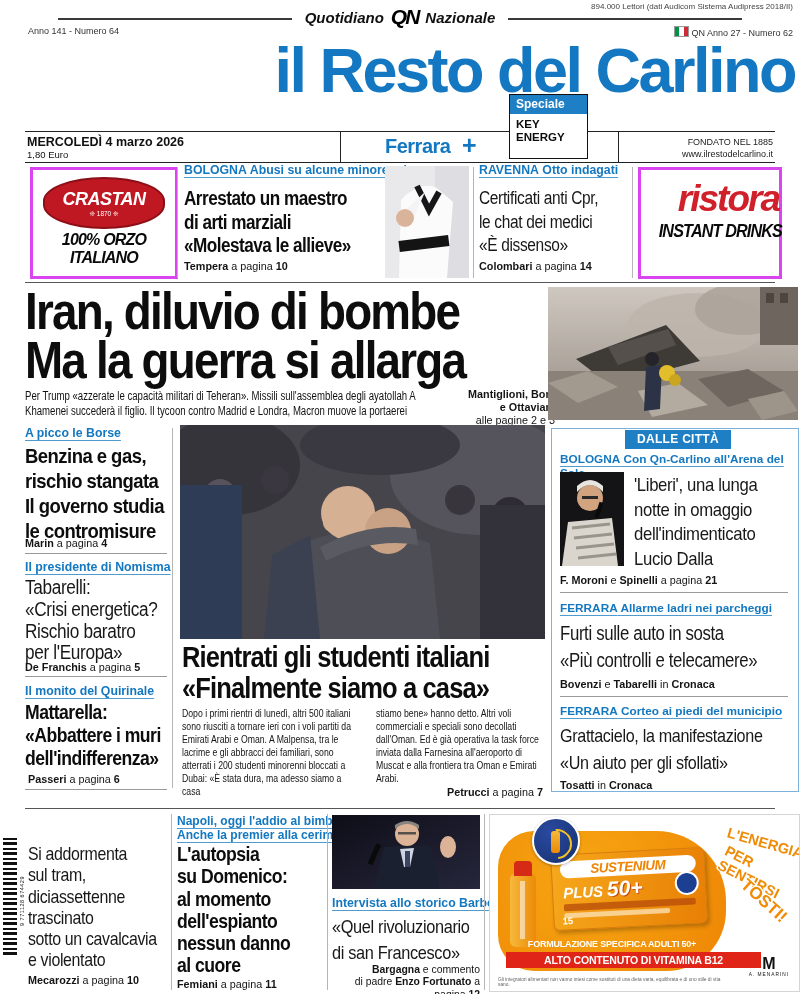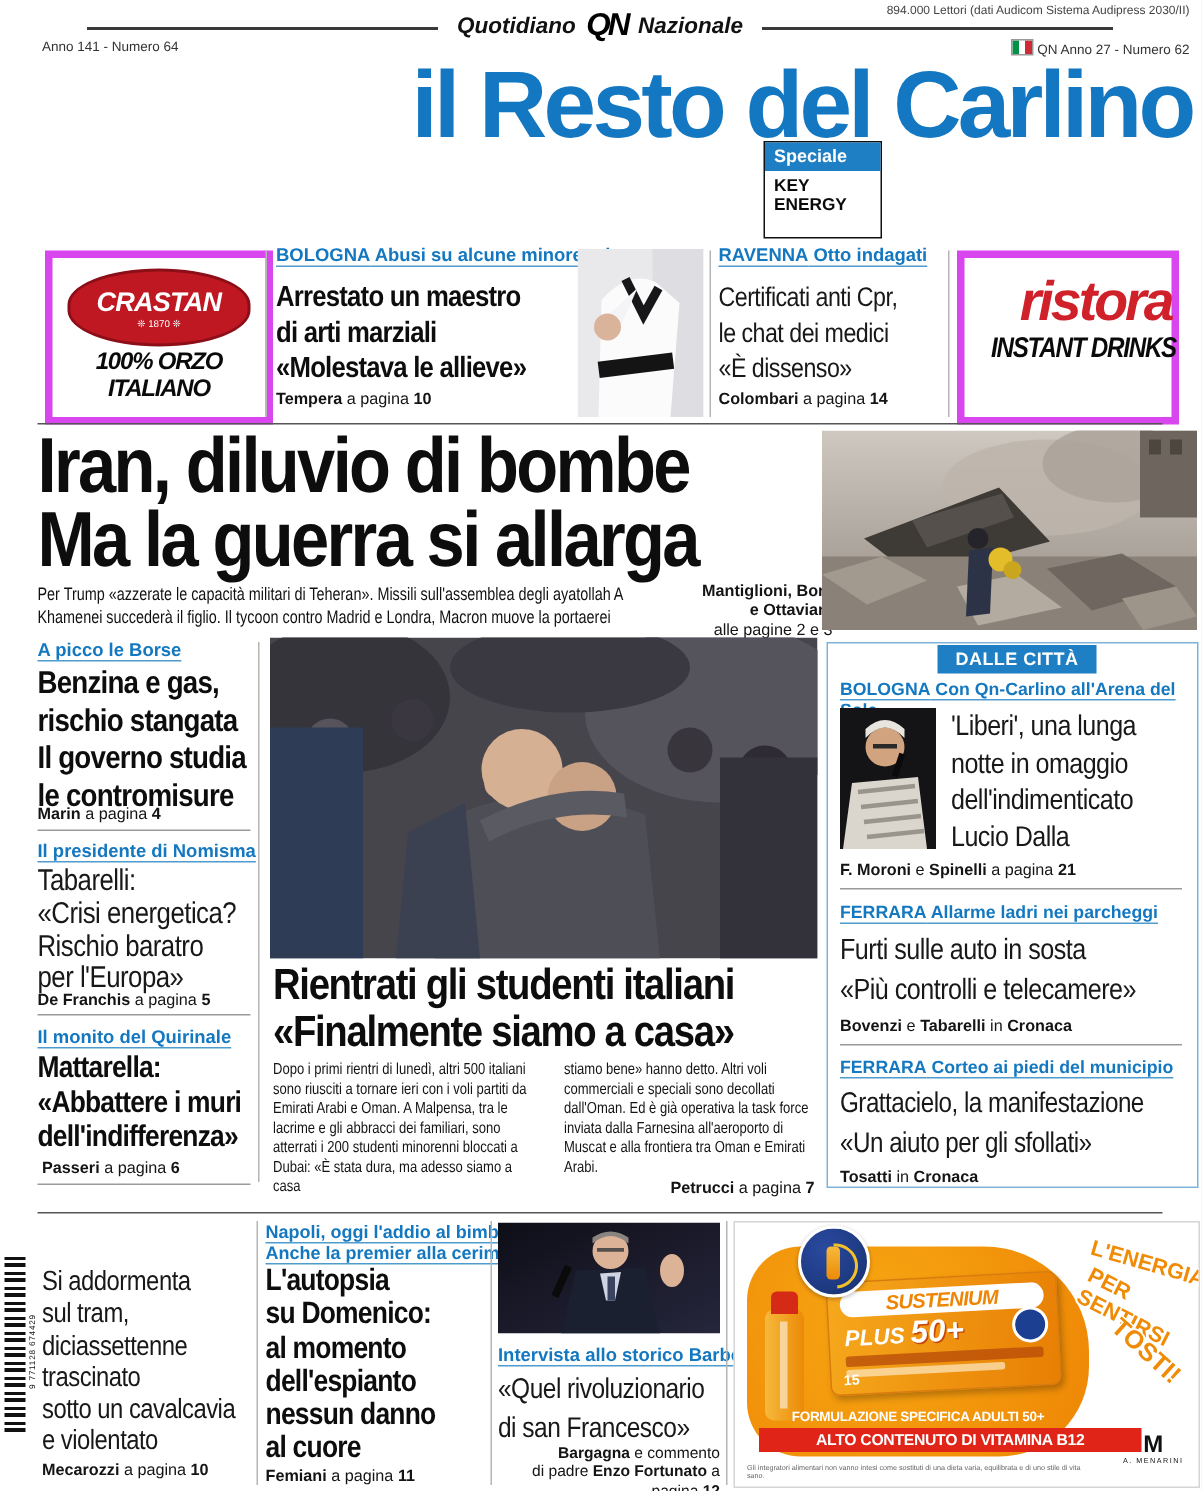--- a/index.html
+++ b/index.html
@@ -11,33 +11,33 @@
   .hl{font-weight:800;color:#0d0d0d;letter-spacing:-.6px;line-height:1.15}
   .hll{font-weight:400;color:#181818;letter-spacing:-.4px;line-height:1.15}
   .kicker{color:#1478c0;font-size:12.3px;font-weight:700;line-height:1.18;
           text-decoration:underline;text-decoration-thickness:1px;text-underline-offset:2.5px;text-decoration-color:#4f9bce}
   .kicker b{font-weight:800}
   .byline{font-size:10.8px;color:#141414;line-height:1.2}
   .byline b{font-weight:800}
   .vsep{position:absolute;width:1px;background:#b5b5b5}
   .hsep{position:absolute;height:1px;background:#9a9a9a}
   .smalltext{font-size:8px;color:#444}
-  .boxad{border:5px solid #d946ef;background:#fff}
+  .boxad{border:3px solid #d946ef;background:#fff}
   .photo svg{display:block;width:100%;height:100%}
   .masthead{font-weight:800;color:#1477c1;letter-spacing:-2.5px;text-align:right;font-size:63px}
   .qnlogo{font-weight:800;font-style:italic;font-size:21px;letter-spacing:-2px;color:#000}
   .flag{display:inline-block;width:13px;height:9px;border:1px solid #999;vertical-align:-1px;
         background:linear-gradient(90deg,#009246 0 33%,#fff 33% 66%,#ce2b37 66% 100%)}
 </style>
 </head>
 <body>
 
 <div class="page">
 
-  <div class="abs smalltext" style="top:2px;right:8px">894.000 Lettori  (dati Audicom Sistema Audipress 2030/II)</div>
+  <div class="abs smalltext" style="top:2px;right:8px">894.000 Lettori  (dati Audicom Sistema Audipress 2018/II)</div>
   <div class="abs" style="left:58px;top:18px;width:234px;height:2px;background:#3a3a3a"></div>
   <div class="abs" style="left:508px;top:18px;width:234px;height:2px;background:#3a3a3a"></div>
   <div class="abs" style="left:292px;top:5px;width:216px;display:flex;justify-content:center;align-items:center;gap:7px">
     <span style="font-size:15px;font-weight:700;font-style:italic">Quotidiano</span>
     <span class="qnlogo">QN</span>
     <span style="font-size:15px;font-weight:700;font-style:italic">Nazionale</span>
   </div>
   <div class="abs" style="left:28px;top:26px;font-size:9px;color:#333">Anno 141 - Numero 64</div>
   <div class="abs" style="top:26px;right:8px;font-size:9px;color:#333">
     <span class="flag"></span>
@@ -45,20 +45,32 @@
   </div>
 
   <div class="abs masthead" style="left:95px;top:34px;width:700px">il Resto del Carlino</div>
 
   <div class="abs" style="left:509px;top:94px;width:77px;height:63px;background:#fff;border:1.5px solid #111;z-index:5">
     <div style="background:#1e7fc4;color:#fff;font-weight:800;font-size:12px;padding:2px 6px 3px">Speciale</div>
     <div class="pre" style="font-weight:800;font-size:11.5px;line-height:1.15;padding:4px 6px;color:#0b0b0b">KEY
 ENERGY</div>
   </div>
 
+  <div class="abs" style="left:25px;top:131px;width:750px;height:30px;border-top:1px solid #222;border-bottom:1px solid #222">
+    <div class="abs" style="left:2px;top:3px;font-weight:800;font-size:12.5px">MERCOLEDÌ 4 marzo 2026</div>
+    <div class="abs" style="left:2px;top:17px;font-size:9.5px">1,80 Euro</div>
+    <div class="abs" style="left:315px;top:0;width:1px;height:100%;background:#222"></div>
+    <div class="abs" style="left:360px;top:3px;font-weight:800;font-size:20px;color:#1477c1;letter-spacing:-.5px">Ferrara</div>
+    <div class="abs" style="left:437px;top:-1px;font-weight:800;font-size:25px;color:#1477c1">+</div>
+    <div class="abs" style="left:593px;top:0;width:1px;height:100%;background:#222"></div>
+    <div class="abs" style="right:2px;top:4px;text-align:right;font-size:9px;line-height:1.35;color:#222">
+      <div>FONDATO NEL 1885</div>
+      <div>www.ilrestodelcarlino.it</div>
+    </div>
+  </div>
 
   <div class="abs boxad" style="left:30px;top:167px;width:142px;height:106px;text-align:center">
     <div style="margin:7px auto 2px;width:118px;height:48px;background:#c01823;border-radius:50% / 46%;border:2px solid #8c0f18;display:flex;flex-direction:column;justify-content:center">
       <div style="color:#fff;font-weight:800;font-style:italic;font-size:18px;letter-spacing:-.5px">CRASTAN</div>
       <div style="color:#fff;font-size:6.5px">❊ 1870 ❊</div>
     </div>
     <div class="pre" style="font-weight:800;font-style:italic;font-size:16px;line-height:1.12;letter-spacing:-.8px;color:#0a0a0a">100% ORZO
 ITALIANO</div>
   </div>
 

